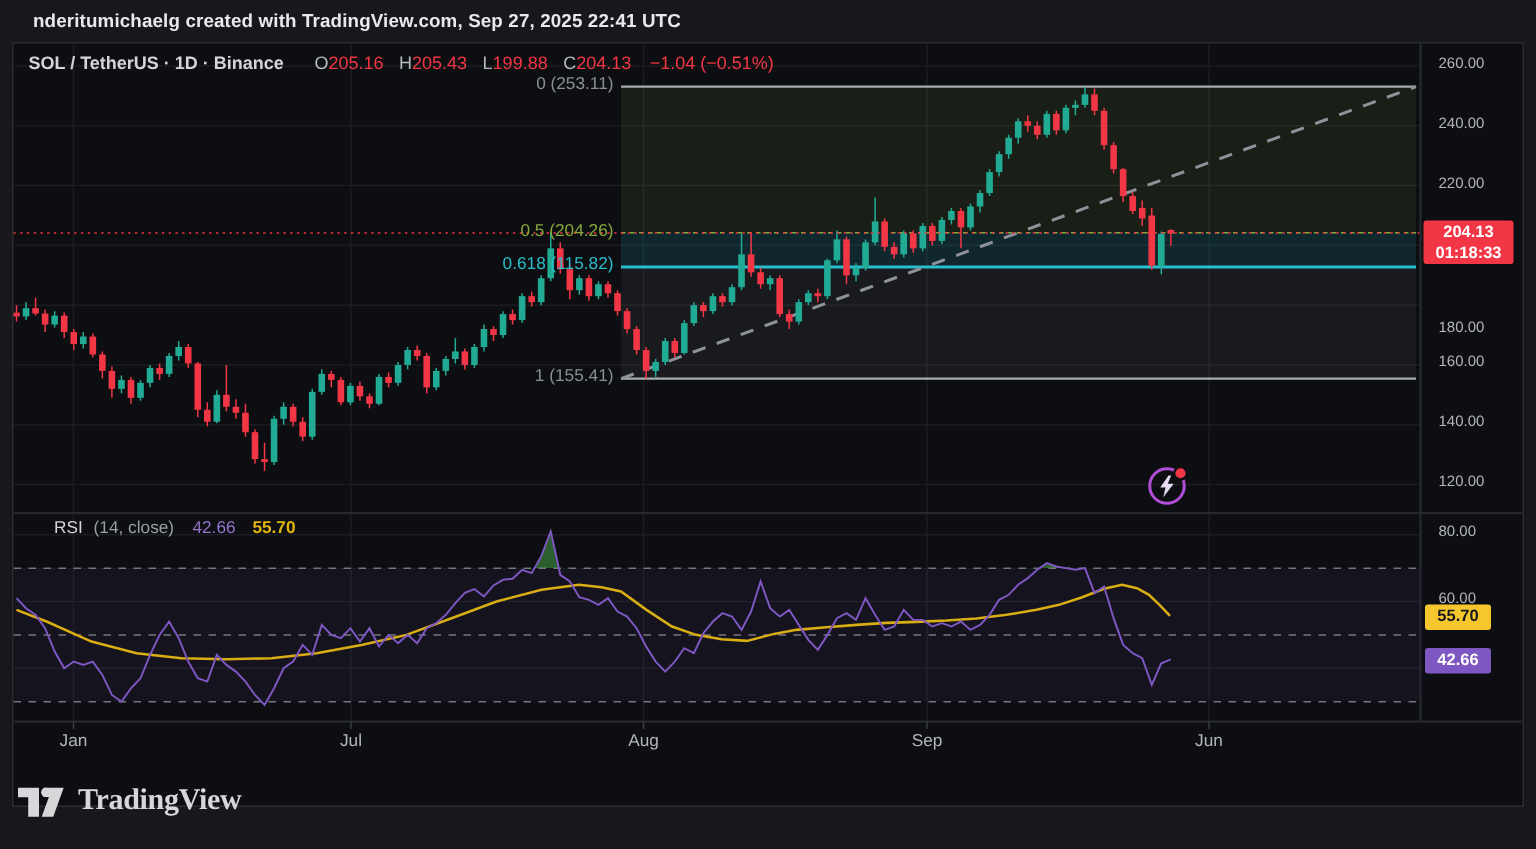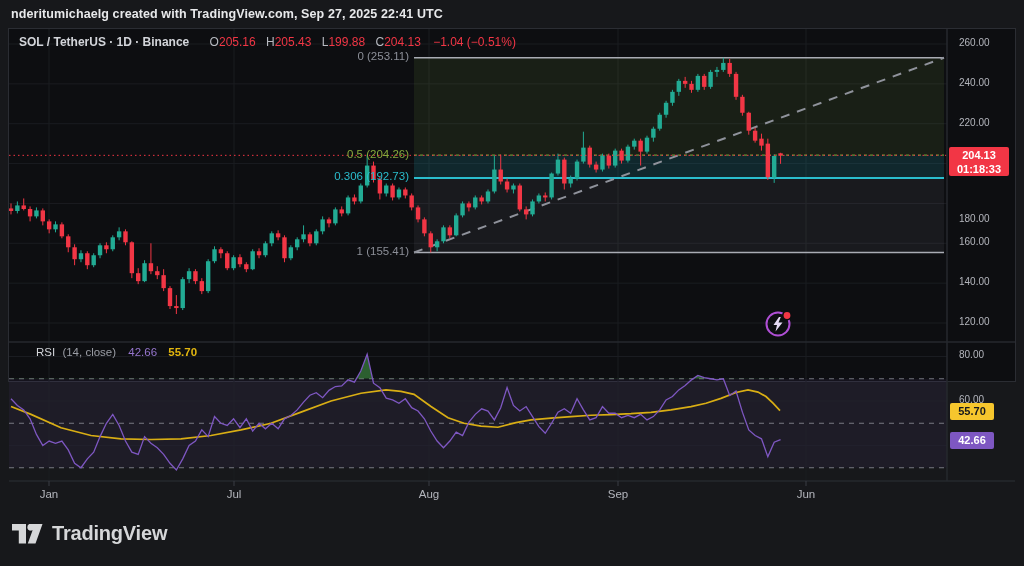--- a/index.html
+++ b/index.html
@@ -1,21 +1,21 @@
 <!DOCTYPE html>
 <html><head>
 <meta charset="utf-8">
 <style>
   * { margin:0; padding:0; box-sizing:border-box; }
   html,body { width:1024px; height:566px; background:#17181b; overflow:hidden;
     font-family:"Liberation Sans","DejaVu Sans",sans-serif; }
   #attribution-bar { position:absolute; left:0; top:0; width:1024px; height:28px;
     background:#17181b; display:flex; align-items:center; }
-  #attribution-bar span { margin-left:11px; color:#e8e9eb; font-size:12.5px; font-weight:bold; letter-spacing:.1px; }
-  #widget { position:absolute; left:8px; top:28px; width:1008px; height:354px;
+  #attribution-bar span { margin-left:22px; color:#e8e9eb; font-size:12.5px; font-weight:bold; letter-spacing:.1px; }
+  #widget { position:absolute; left:8px; top:28px; width:1008px; height:510px;
     background:#0d0e11; border:1px solid #2b2d33; }
   #chart-svg { position:absolute; left:0; top:0; }
   .legend { position:absolute; left:10px; top:6px; font-size:12px; color:#d3d5da; white-space:nowrap; }
   .legend .sym { color:#d3d5da; font-weight:600; margin-right:10px; }
   .legend .ohlc-l { color:#b7bac1; margin-left:7px; }
   .legend .ohlc-v { color:#f23645; }
   .legend .chg { color:#f23645; margin-left:9px; }
   .fib-label { position:absolute; right:606px; font-size:11.5px; white-space:nowrap; }
   .fib-gray { color:#8c8f98; }
   .fib-green { color:#86a93c; }
@@ -27,21 +27,21 @@
     text-align:center; line-height:14px; padding-top:1px; }
   .rsi-legend { position:absolute; left:10px; top:317px; font-size:11.5px; white-space:nowrap;padding-left:17px; }
   .rsi-legend .t { color:#d3d5da; }
   .rsi-legend .p { color:#9b9ea6; margin-left:4px; }
   .rsi-legend .v1 { color:#9575cd; margin-left:9px; }
   .rsi-legend .v2 { color:#e2b60f; margin-left:8px; font-weight:600; }
   .rsi-badge { position:absolute; left:941px; width:44px; height:17px; border-radius:2px;
     font-size:11px; font-weight:bold; text-align:center; line-height:17px; }
   #rsi-ma-badge { top:374px; background:#f6c62d; color:#16181d; }
   #rsi-badge { top:403px; background:#7e57c2; color:#fff; }
-  #footer { position:absolute; left:12px; top:522px; display:flex; align-items:center; gap:9px; }
+  #footer { position:absolute; left:12px; top:522px; display:flex; align-items:flex-end; gap:9px;font-family:Liberation Serif, serif; }
   #footer .brand { color:#d6d7d9; font-size:20px; font-weight:bold; letter-spacing:-0.2px; }
   #lightning-btn { position:absolute; left:754px; top:279px; width:32px; height:32px; cursor:pointer; }
 </style>
 </head>
 <body>
 
 <div id="attribution-bar">
   <span>nderitumichaelg created with TradingView.com, Sep 27, 2025 22:41 UTC</span>
 </div>
 
@@ -341,21 +341,21 @@
     <span class="sym">SOL / TetherUS · 1D · Binance</span>
     <span class="ohlc-l">O</span><span class="ohlc-v">205.16</span>
     <span class="ohlc-l">H</span><span class="ohlc-v">205.43</span>
     <span class="ohlc-l">L</span><span class="ohlc-v">199.88</span>
     <span class="ohlc-l">C</span><span class="ohlc-v">204.13</span>
     <span class="chg">−1.04 (−0.51%)</span>
   </div>
 
   <div class="fib-label fib-gray" style="top:21px">0 (253.11)</div>
   <div class="fib-label fib-green" style="top:119px">0.5 (204.26)</div>
-  <div class="fib-label fib-teal" style="top:141px">0.306 (192.73)</div>
+  <div class="fib-label fib-teal" style="top:141px">0.618 (115.82)</div>
   <div class="fib-label fib-gray" style="top:216px">1 (155.41)</div>
 
   <div>
     <div class="axis-label" style="top:8px">260.00</div>
     <div class="axis-label" style="top:48px">240.00</div>
     <div class="axis-label" style="top:88px">220.00</div>
     <div class="axis-label" style="top:184px">180.00</div>
     <div class="axis-label" style="top:207px">160.00</div>
     <div class="axis-label" style="top:247px">140.00</div>
     <div class="axis-label" style="top:287px">120.00</div>

